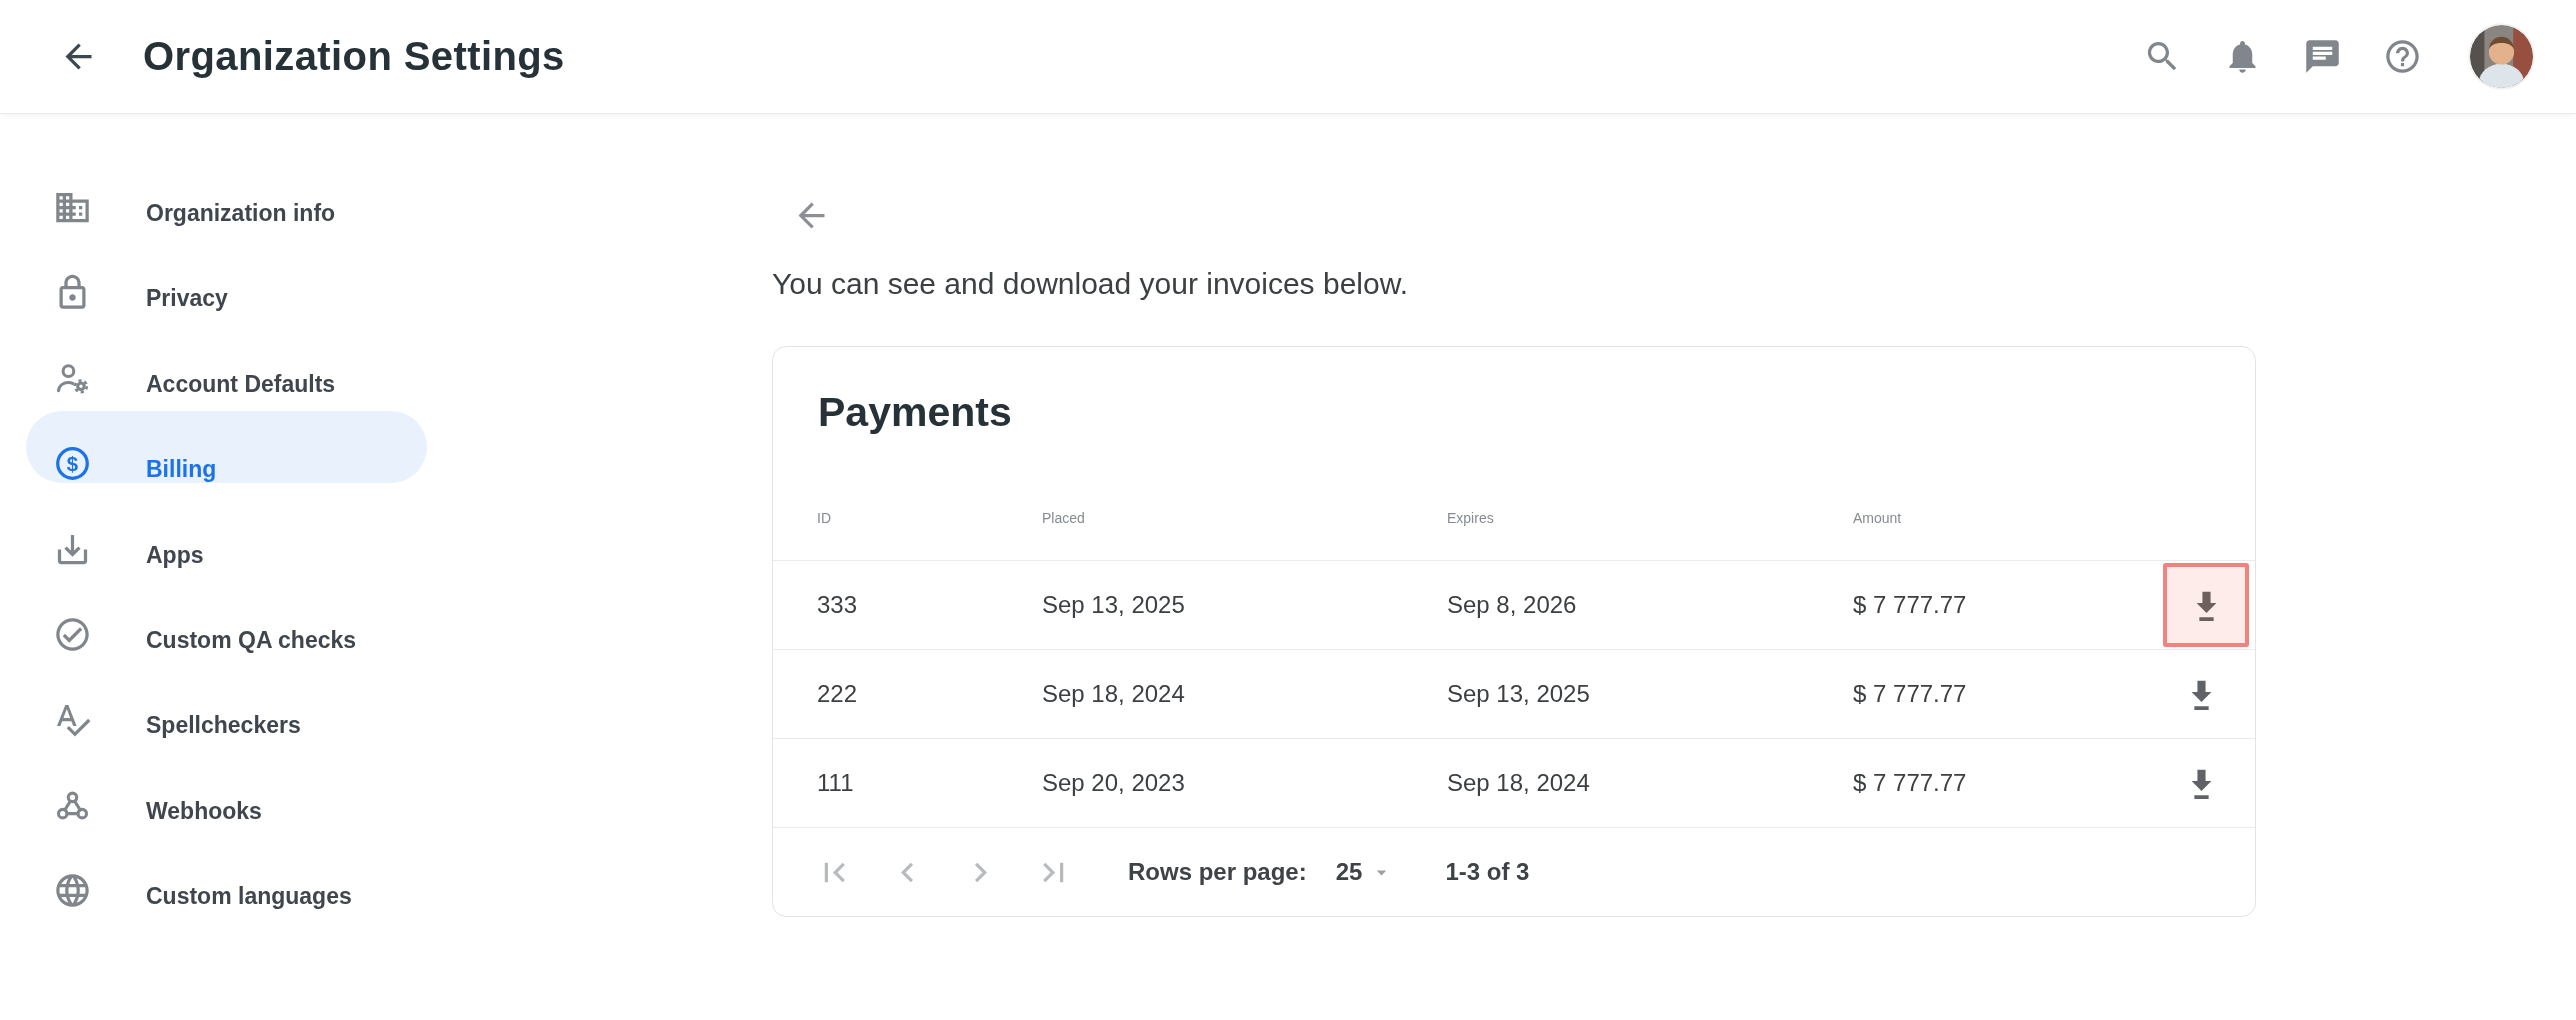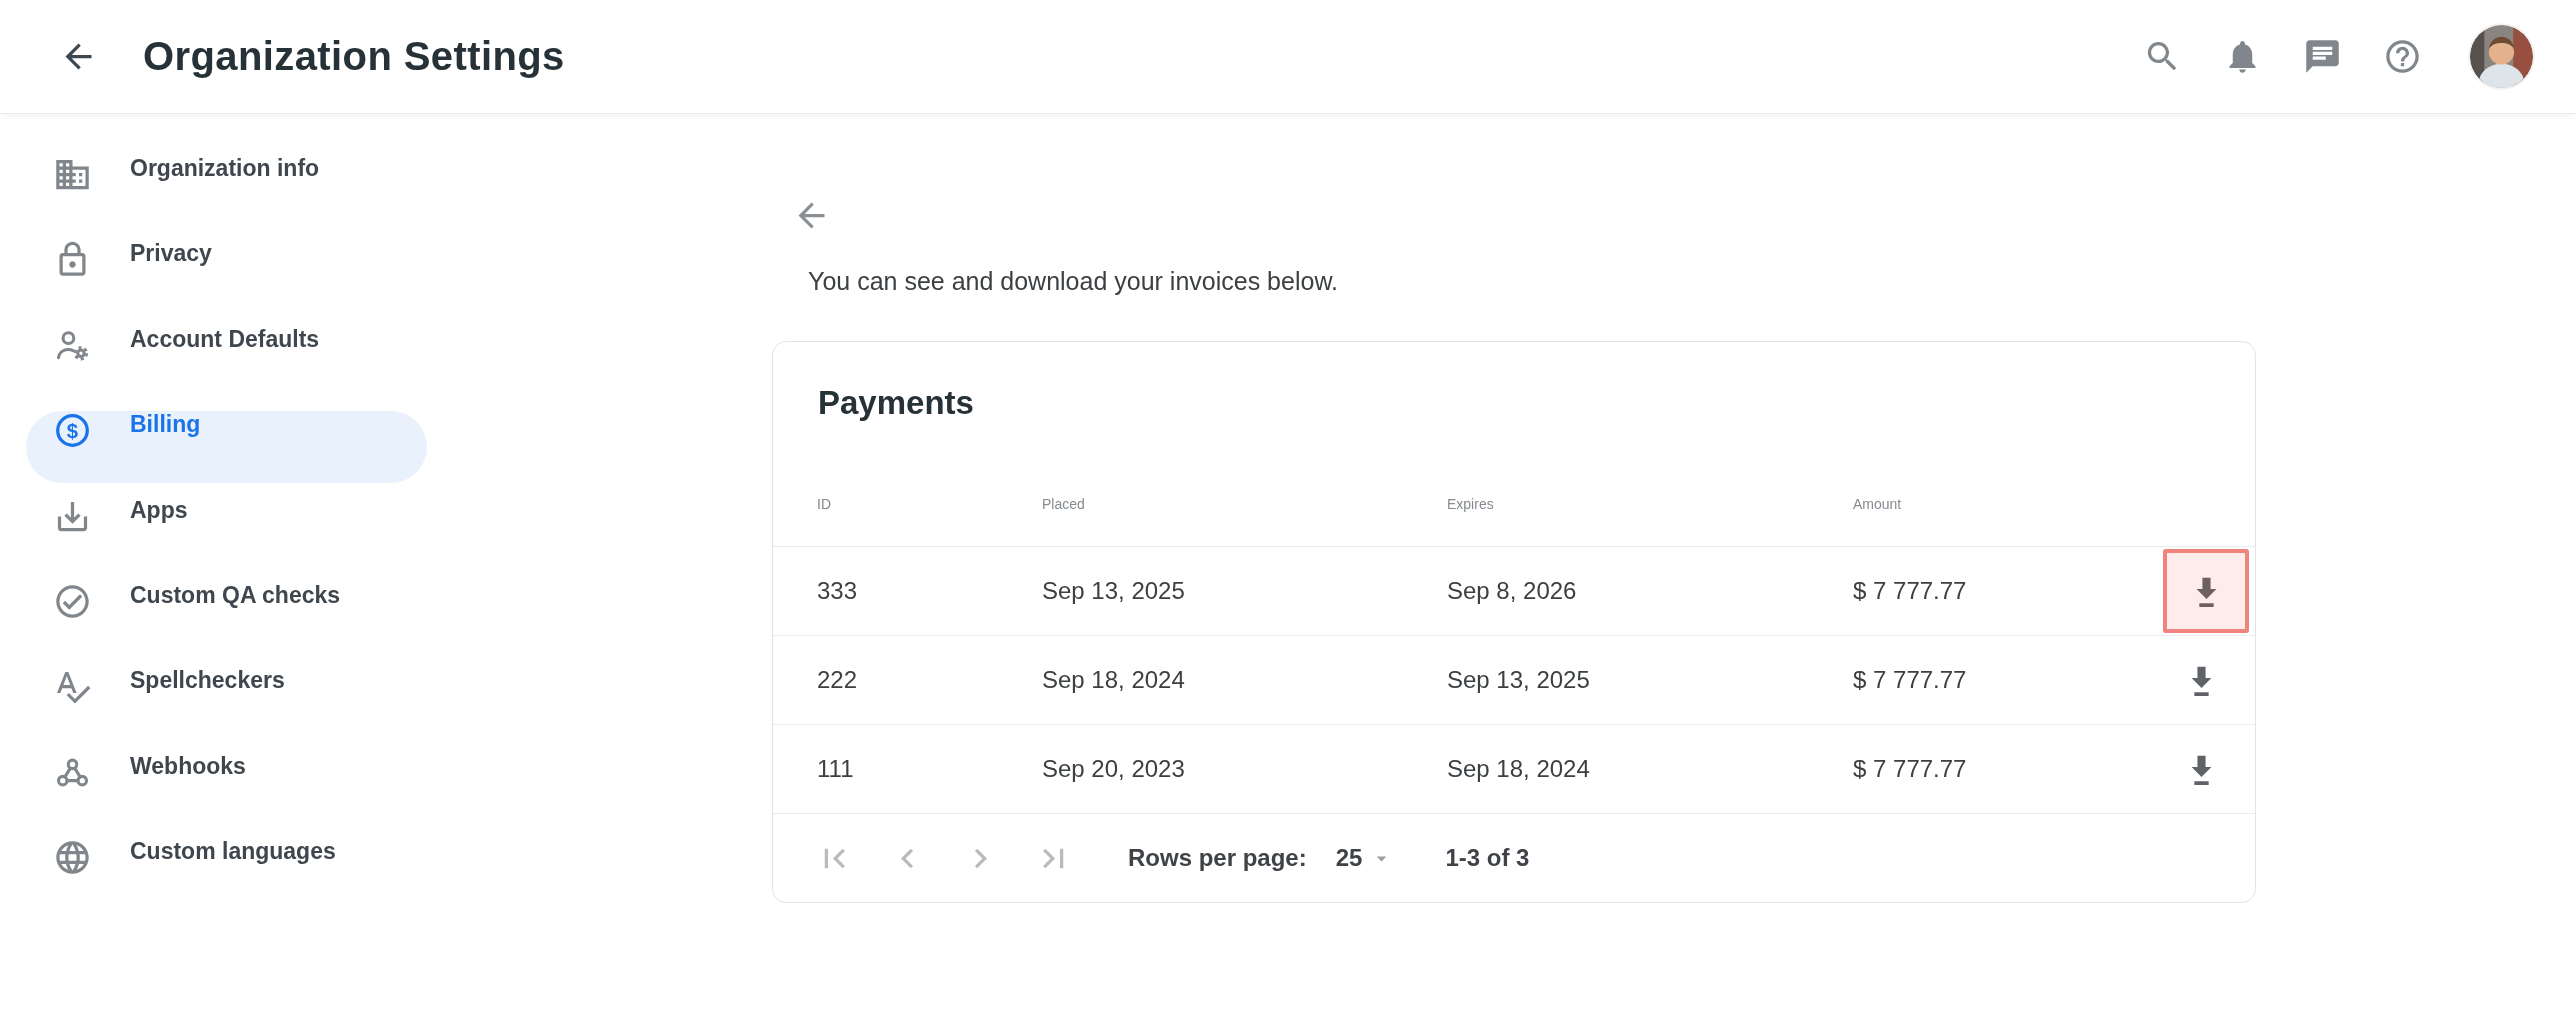--- a/index.html
+++ b/index.html
@@ -18,40 +18,40 @@
   .appbar-spacer { flex:1; }
   .appbar-icons { display:flex; align-items:center; gap:23px; }
   .avatar { width:63px; height:63px; border-radius:50%; overflow:hidden;
     margin-left:16px; flex:0 0 auto; cursor:pointer; box-shadow:0 0 0 1.8px #f1f1f1; }
 
   
   .shell { display:flex; height:906px; }
 
   
   .sidebar { width:452px; padding:41px 25px 0 26px; flex:0 0 auto; }
-  .side-item { height:72px; display:flex; align-items:flex-start; gap:38px;
+  .side-item { height:72px; display:flex; align-items:flex-end; gap:54px;
     padding-left:27px; border-radius:37px; margin-bottom:13.4px; cursor:pointer; }
   .side-item .lbl { font-size:23px; font-weight:bold; color:#3f464d; }
   .side-item.active { background:#e8f1fc; }
   .side-item.active .lbl { color:#1a73e8; }
   .side-ic { width:39px; height:39px; flex:0 0 auto; display:flex;
     align-items:center; justify-content:center; }
 
   
   .main { flex:1; display:flex; flex-direction:column; align-items:center;
     padding-top:73px; }
   .content { width:1484px; }
   .page-head { display:flex; align-items:center; gap:27px; padding-left:10.7px; }
   .page-title { font-size:53px; font-weight:bold; color:#263238; }
-  .page-sub { margin-top:23px; font-size:25px; color:#3c4043;margin-left:36px; }
+  .page-sub { margin-top:23px; font-size:30px; color:#3c4043; }
 
   
   .card { margin-top:45px; border:1.8px solid #e3e3e3; border-radius:14.3px;
     background:#fff; }
-  .card-title { padding:42px 45px 0; font-size:33px; font-weight:bold;
+  .card-title { padding:42px 45px 0; font-size:41px; font-weight:bold;
     color:#263238; }
   .grid-row { display:grid;
     grid-template-columns:225px 405px 406px 310px 1fr;
     align-items:center; padding:0 21.5px 0 44px; }
   .thead { height:125px; align-items:end; padding-bottom:34px;
     border-bottom:1.8px solid #ebebeb; color:#858b90; font-size:14px; }
   .trow { height:89px; border-bottom:1.8px solid #ebebeb;
     font-size:24px; color:#3c4043; }
   .cell-action { justify-self:end; }
   .dl-btn { width:64px; height:64px; display:flex; align-items:center;

